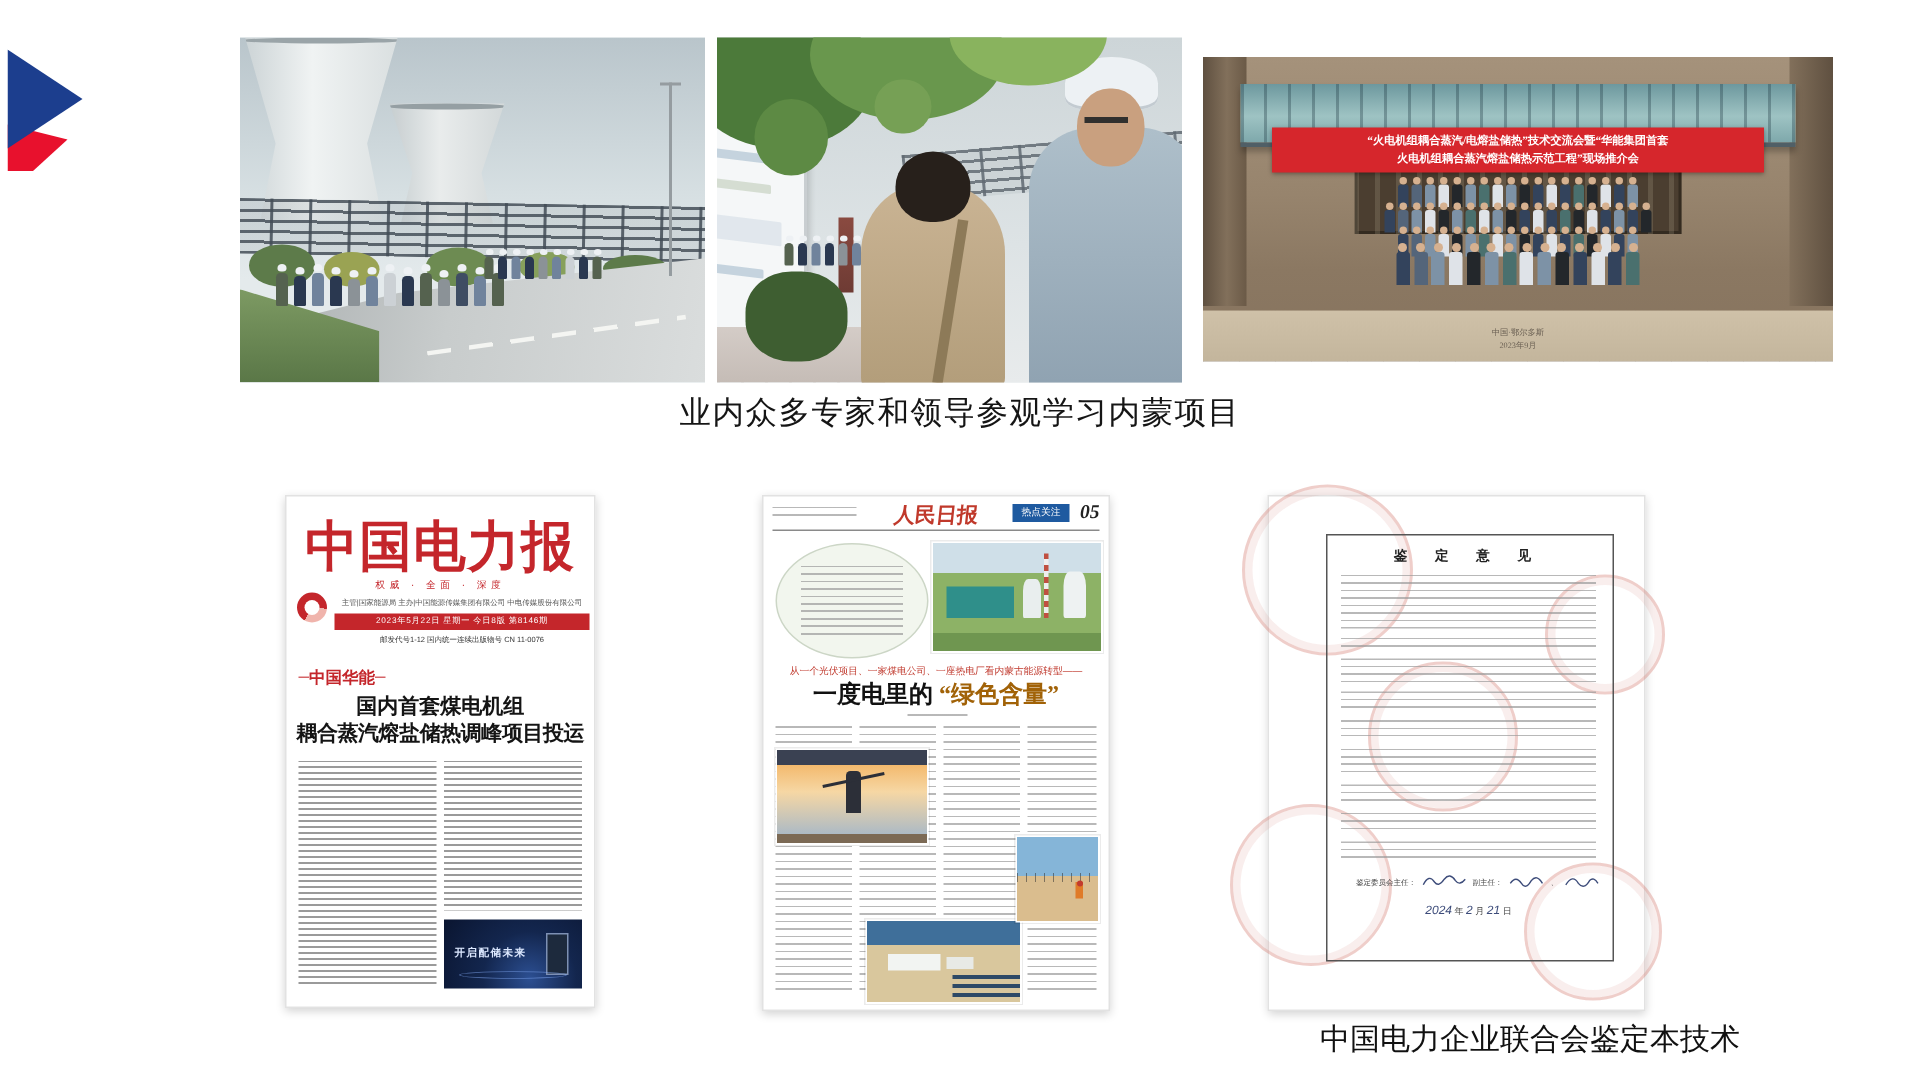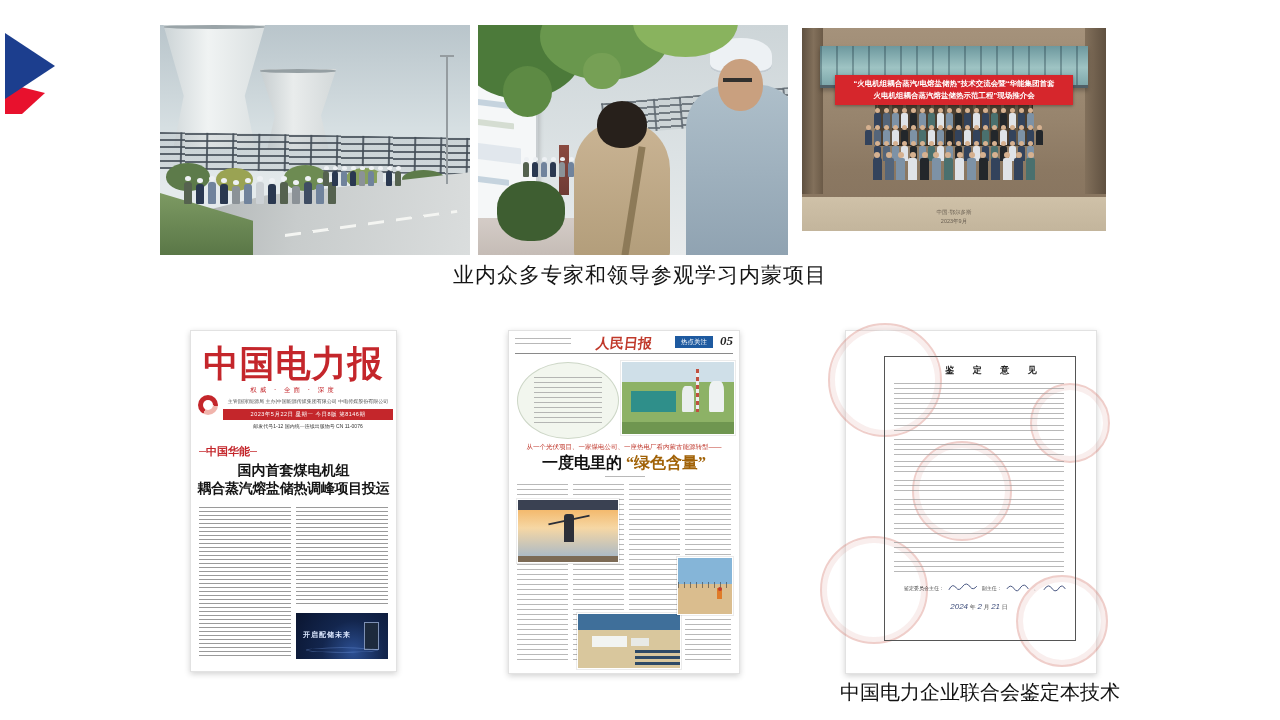--- a/index.html
+++ b/index.html
@@ -141,21 +141,21 @@
   .np2-headline{position:absolute;top:122px;left:0;width:100%;text-align:center;font-size:16px;font-weight:bold;color:#111;}
   .np2-headline .green{color:#a16207;}
   .np2-byline{position:absolute;top:145px;left:96px;width:40px;height:4px;}
   .np2-col{position:absolute;top:153px;height:180px;}
 
   
   .wm{position:absolute;border:2px solid rgba(208,116,104,.35);border-radius:50%;
     box-shadow:inset 0 0 0 5px rgba(208,116,104,.12);}
   .cert-border{position:absolute;left:38px;top:25px;width:190px;height:283px;border:1px solid #555;}
   .cert-title{position:absolute;left:38px;top:33px;width:190px;text-align:center;font-size:9px;
-    font-weight:bold;letter-spacing:8px;color:#222;margin-left:16px;}
+    font-weight:bold;letter-spacing:8px;color:#222;}
   .cb{position:absolute;left:48px;width:170px;}
   .cert-sign{position:absolute;left:58px;top:252px;right:30px;display:flex;align-items:center;gap:3px;
     font-size:5px;color:#444;white-space:nowrap;}
   .sig{color:#3d4c7a;}
   .cert-date{position:absolute;left:38px;top:271px;width:190px;text-align:center;font-size:6px;color:#444;}
   .cert-date b{font-size:8px;font-style:italic;color:#3d4c7a;font-weight:normal;}
   .cert-red{position:absolute;left:0;top:316px;width:100%;text-align:center;font-size:15px;font-weight:bold;
     color:#e02520;letter-spacing:1px;}
 </style>
 </head>
@@ -246,21 +246,21 @@
       <span class="head"></span>
       <span class="glasses"></span>
     </div>
     <div class="leaf" style="left:-6%;top:-10%;width:40%;height:42%;background:#4c7a3a;"></div>
     <div class="leaf" style="left:20%;top:-14%;width:42%;height:38%;background:#69974d;"></div>
     <div class="leaf" style="left:50%;top:-16%;width:34%;height:30%;background:#89b35e;"></div>
     <div class="leaf" style="left:8%;top:18%;width:16%;height:22%;background:#5d8a44;"></div>
     <div class="leaf" style="left:34%;top:12%;width:12%;height:16%;background:#76a055;"></div>
   </div>
 
-  <div class="photo" style="left:802px;top:28px;width:304px;height:203px;">
+  <div class="photo" style="left:802px;top:38px;width:420px;height:203px;font-family:Liberation Serif, serif;">
     <div class="bldg"></div>
     <div class="colm col-l"></div>
     <div class="colm col-r"></div>
     <div class="canopy"></div>
     <div class="doors"></div>
     <div class="plaza"></div>
     <div class="banner">
       <div>“火电机组耦合蒸汽/电熔盐储热”技术交流会暨“华能集团首套</div>
       <div>火电机组耦合蒸汽熔盐储热示范工程”现场推介会</div>
     </div>
@@ -461,15 +461,15 @@
       <b>2024</b>
       <span>年</span>
       <b>2</b>
       <span>月</span>
       <b>21</b>
       <span>日</span>
     </div>
 
   </div>
 
-  <div class="doc-caption serif" style="left:800px;width:360px;">中国电力企业联合会鉴定本技术</div>
+  <div class="doc-caption serif" style="left:800px;width:360px;text-align:right;">中国电力企业联合会鉴定本技术</div>
 
 </div>
 
 </body></html>

